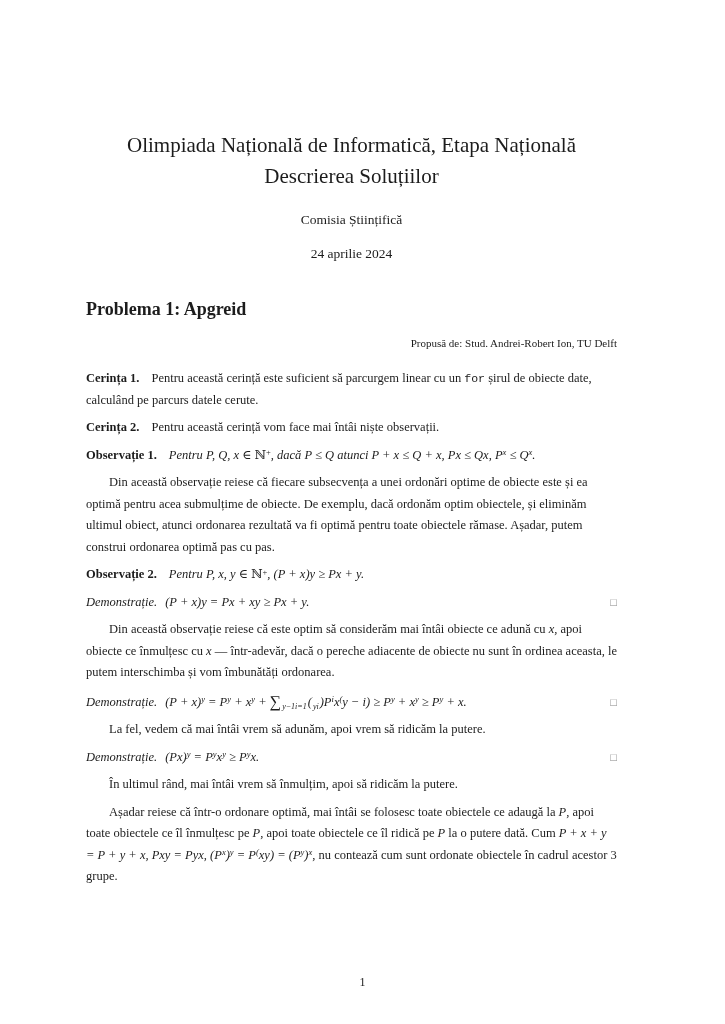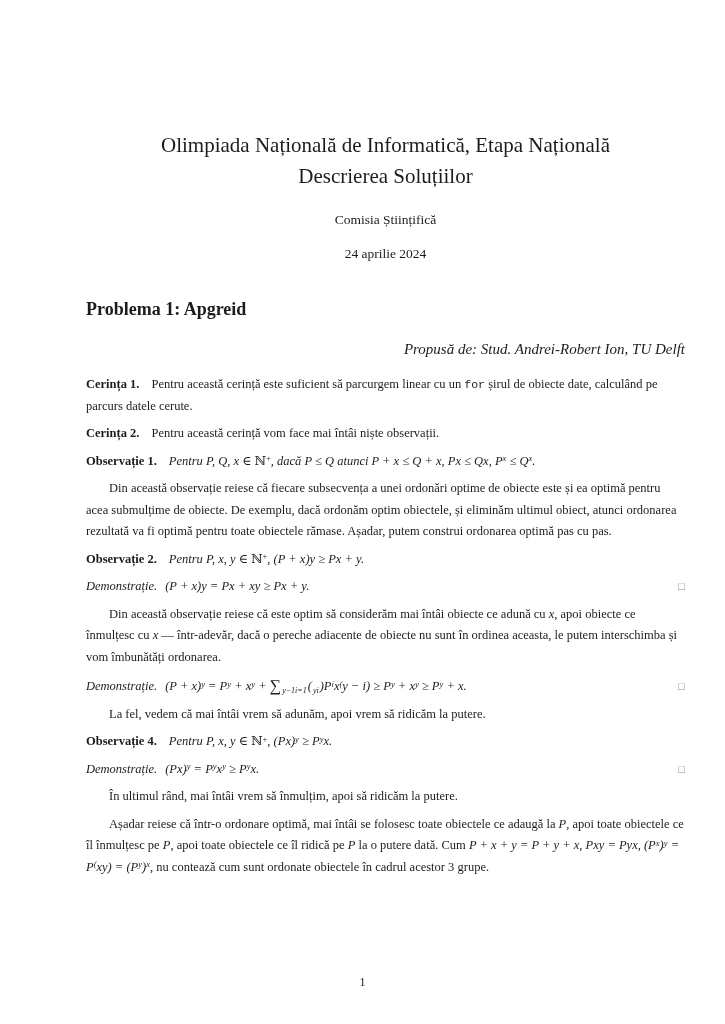--- a/index.html
+++ b/index.html
@@ -1,28 +1,28 @@
 <!DOCTYPE html>
 <html><head>
 <meta charset="utf-8">
 <style>
   html,body{margin:0;padding:0;background:#ffffff;}
   .page{
     width:725px;height:1024px;box-sizing:border-box;position:relative;
-    padding:130px 40px 0 86px;
+    padding:130px 108px 0 86px;
     background:#ffffff;color:#1c1c1c;
     font-family:"Liberation Serif","DejaVu Serif",serif;
     font-size:12.5px;line-height:21.5px;
   }
   .title-block{text-align:center;}
   .title-line{font-size:21px;line-height:31px;}
   .committee{text-align:center;font-size:13.5px;margin-top:17px;}
   .date{text-align:center;font-size:13.5px;margin-top:12px;}
   .problem-heading{font-size:18px;font-weight:bold;margin:34px 0 0 0;line-height:22px;}
-  .author{text-align:right;font-style:italic;font-size:15px;margin-top:22px;line-height:15px;}
+  .author{text-align:right;font-size:11px;margin-top:16px;line-height:15px;}
   .block{margin:6px 0 0 0;}
   .first-block{margin-top:17px;}
   .indent{text-indent:23px;}
   .demo{display:flex;justify-content:space-between;align-items:baseline;}
   .qed{color:#888;font-size:11px;line-height:21.5px;}
   
   .b{font-weight:bold;}
   .i{font-style:italic;}
   .lbl{margin-right:12px;}
   .i.lbl{margin-right:8px;margin-top:47px;}
@@ -73,21 +73,20 @@
           <span>i=1</span>
         </span><span class="i">(</span><span class="stack">
           <span>y</span>
           <span>i</span>
         </span><span class="i">)P</span><span class="i sup">i</span><span class="i">x</span><span class="i sup">(</span><span class="i">y − i) ≥ P</span><span class="i sup">y</span><span class="i"> + x</span><span class="i sup">y</span><span class="i"> ≥ P</span><span class="i sup">y</span><span class="i"> + x.</span></span>
     <span class="qed">□</span>
   </div>
 
   <div class="block indent">La fel, vedem că mai întâi vrem să adunăm, apoi vrem să ridicăm la putere.</div>
 
-  <div class="block"><span class="b lbl">Observație 4.</span><span class="i">Pentru P, x, y ∈ </span><span>ℕ</span><span class="sup">+</span><span class="i">, (Px)</span><span class="i sup">y</span><span class="i"> ≥ P</span><span class="i sup">y</span><span class="i">x.</span></div>
 
   <div class="block demo">
     <span class="demo-body"><span class="i lbl">Demonstrație.</span><span class="i">(Px)</span><span class="i sup">y</span><span class="i"> = P</span><span class="i sup">y</span><span class="i">x</span><span class="i sup">y</span><span class="i"> ≥ P</span><span class="i sup">y</span><span class="i">x.</span></span>
     <span class="qed">□</span>
   </div>
 
   <div class="block indent">În ultimul rând, mai întâi vrem să înmulțim, apoi să ridicăm la putere.</div>
 
   <div class="block indent"><span>Așadar reiese că într-o ordonare optimă, mai întâi se folosesc toate obiectele ce adaugă la </span><span class="i">P</span><span>, apoi toate obiectele ce îl înmulțesc pe </span><span class="i">P</span><span>, apoi toate obiectele ce îl ridică pe </span><span class="i">P</span><span> la o putere dată. Cum </span><span class="i">P + x + y = P + y + x, Pxy = Pyx, (P</span><span class="i sup">x</span><span class="i">)</span><span class="i sup">y</span><span class="i"> = P</span><span class="i sup">(</span><span class="i">xy) = (P</span><span class="i sup">y</span><span class="i">)</span><span class="i sup">x</span><span>, nu contează cum sunt ordonate obiectele în cadrul acestor 3 grupe.</span></div>
 

